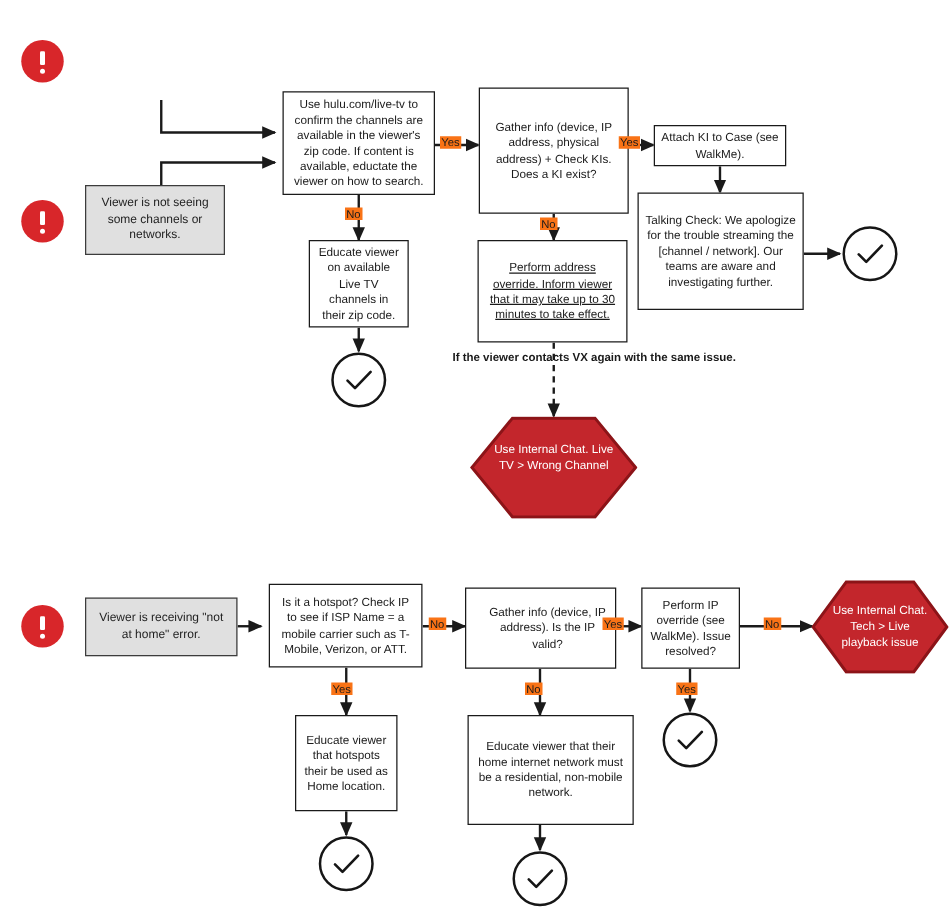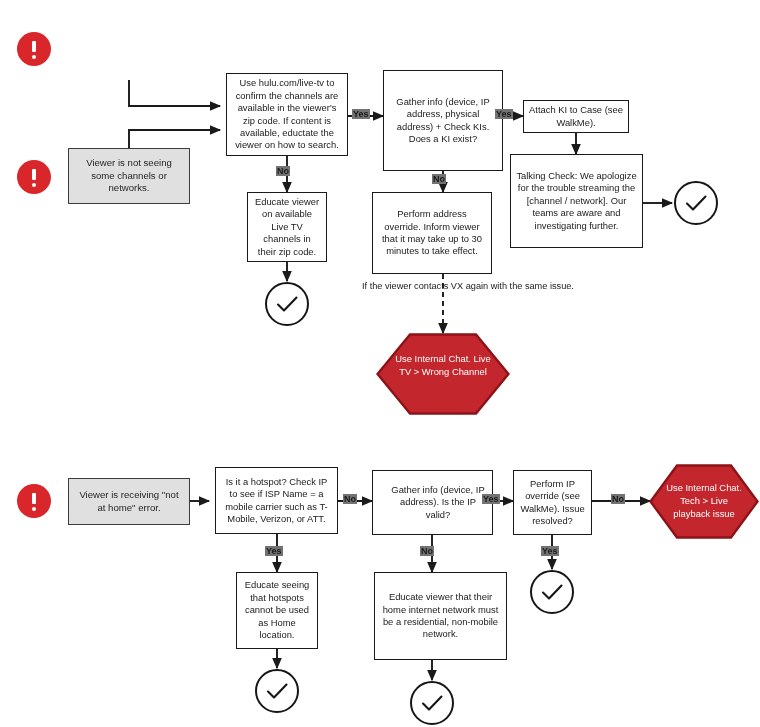--- a/index.html
+++ b/index.html
@@ -113,32 +113,32 @@
     font-size: 9.4px;
     line-height: 1.35;
     padding: 0 14px;
     box-sizing: border-box;
   }
   
   .edge-label {
     position: absolute;
     font-size: 9px;
     color: #1a1a1a;
-    background: #737373;
+    background: #f97316;
     padding: 0 1px;
     white-space: nowrap;
-    font-weight: bold;
   }
   .note-label {
     position: absolute;
     font-size: 9.2px;
     color: #1a1a1a;
     text-align: left;
     line-height: 1.3;
     white-space: nowrap;
+    font-weight: bold;
   }
 </style>
 </head>
 <body>
 
 <div id="canvas">
 
   <svg id="wires" viewBox="0 0 760 727" xmlns="http://www.w3.org/2000/svg">
     <defs>
       <marker id="arrow" markerWidth="7" markerHeight="7" refX="5.4" refY="3" orient="auto" markerUnits="strokeWidth">
@@ -193,33 +193,33 @@
   </svg>
 
   <div class="node alert-badge" style="left:17px; top:32px;">
     <span class="bang"></span>
   </div>
   <div class="node alert-badge" style="left:17px; top:160px;">
     <span class="bang"></span>
   </div>
 
 
-  <div class="node box-gray" style="left:68px; top:148px; width:122px; height:56px;text-align:center;">Viewer is not seeing some channels or networks.</div>
+  <div class="node box-gray" style="left:68px; top:148px; width:112px; height:56px;text-align:center;">Viewer is not seeing some channels or networks.</div>
 
   <div class="node box-white" style="left:226px; top:73px; width:122px; height:83px;">Use hulu.com/live-tv to confirm the channels are available in the viewer's zip code. If content is available, eductate the viewer on how to search.</div>
 
   <div class="node box-white" style="left:247px; top:192px; width:80px; height:70px;">Educate viewer on available Live TV channels in their zip code.</div>
 
   <div class="node box-white" style="left:383px; top:70px; width:120px; height:101px;">Gather info (device, IP address, physical address) + Check KIs. Does a KI exist?</div>
 
   <div class="node box-white" style="left:523px; top:100px; width:106px; height:33px;">Attach KI to Case (see WalkMe).</div>
 
   <div class="node box-white" style="left:510px; top:154px; width:133px; height:94px;">Talking Check: We apologize for the trouble streaming the [channel / network]. Our teams are aware and investigating further.</div>
 
-  <div class="node box-white" style="left:372px; top:192px; width:120px; height:82px;">Perform address override. Inform viewer that it may take up to 30 minutes to take effect.</div>
+  <div class="node box-white" style="left:382px; top:192px; width:120px; height:82px;text-decoration:underline;">Perform address override. Inform viewer that it may take up to 30 minutes to take effect.</div>
 
   <div class="node check-circle" style="left:265px; top:282px;">
     <svg width="40" height="40" viewBox="0 0 40 40">
       <path d="M11,20.5 L17,26.5 L29.5,13.5" stroke="#161616" stroke-width="2.1" fill="none" stroke-linecap="round" stroke-linejoin="round"></path>
     </svg>
   </div>
   <div class="node check-circle" style="left:674px; top:181px;">
     <svg width="40" height="40" viewBox="0 0 40 40">
       <path d="M11,20.5 L17,26.5 L29.5,13.5" stroke="#161616" stroke-width="2.1" fill="none" stroke-linecap="round" stroke-linejoin="round"></path>
     </svg>
@@ -240,21 +240,21 @@
   <div class="note-label" style="left:362px; top:281px; width:162px;">If the viewer contacts VX again with the same issue.</div>
 
   <div class="node alert-badge" style="left:17px; top:484px;">
     <span class="bang"></span>
   </div>
 
   <div class="node box-gray" style="left:68px; top:478px; width:122px; height:47px;">Viewer is receiving "not at home" error.</div>
 
   <div class="node box-white" style="left:215px; top:467px; width:123px; height:67px;">Is it a hotspot?  Check IP to see if ISP Name = a mobile carrier such as T-Mobile, Verizon, or ATT.</div>
 
-  <div class="node box-white" style="left:236px; top:572px; width:82px; height:77px;">Educate seeing that hotspots cannot be used as Home location.</div>
+  <div class="node box-white" style="left:236px; top:572px; width:82px; height:77px;">Educate viewer that hotspots their be used as Home location.</div>
 
   <div class="node box-white" style="left:372px; top:470px; width:121px; height:65px;padding-left:16px;">Gather info (device, IP address). Is the IP valid?</div>
 
   <div class="node box-white" style="left:374px; top:572px; width:133px; height:88px;">Educate viewer that their home internet network must be a residential, non-mobile network.</div>
 
   <div class="node box-white" style="left:513px; top:470px; width:79px; height:65px;">Perform IP override (see WalkMe). Issue resolved?</div>
 
   <div class="node check-circle" style="left:255px; top:669px;">
     <svg width="40" height="40" viewBox="0 0 40 40">
       <path d="M11,20.5 L17,26.5 L29.5,13.5" stroke="#161616" stroke-width="2.1" fill="none" stroke-linecap="round" stroke-linejoin="round"></path>

